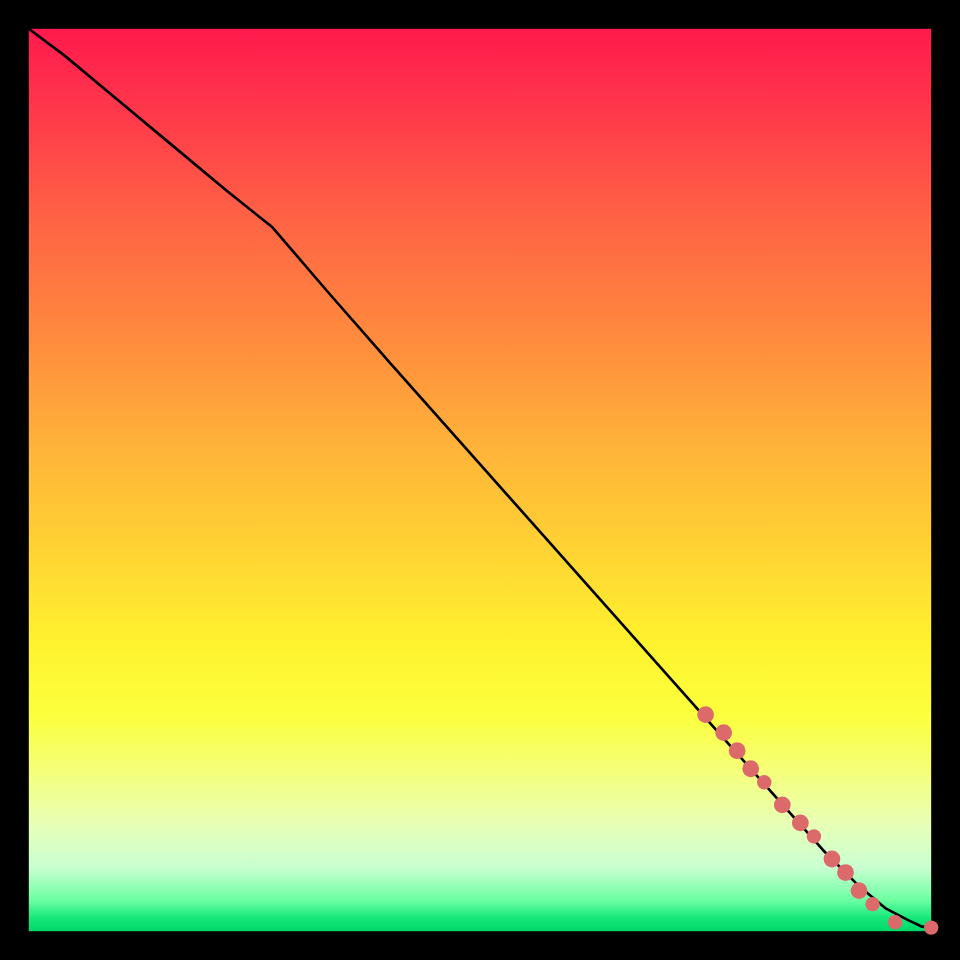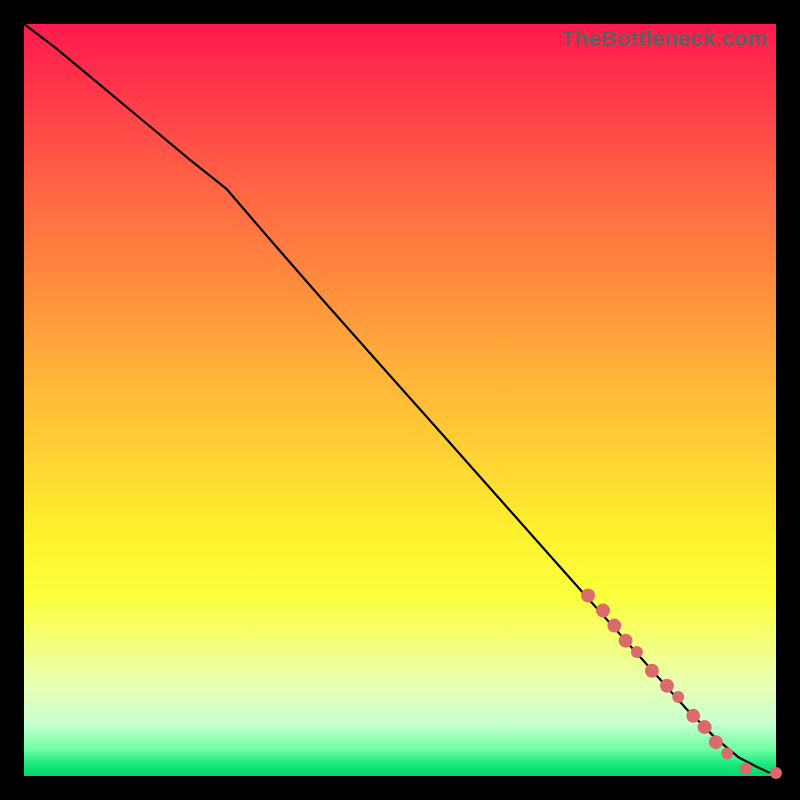--- a/index.html
+++ b/index.html
@@ -70,21 +70,20 @@
   .marker {
     fill: #dd6a6a;
     stroke: none;
   }
 </style>
 </head>
 <body>
 
 <div class="frame">
   <div class="plot">
-    <div class="watermark">TheBottleneck.com</div>
     <svg class="overlay" viewBox="0 0 752 752">
       <path class="curve" d="M0.00 0.00 L30.08 22.56 L75.20 60.16 L120.32 97.76 L165.44 135.36 L203.04 165.44 L248.16 218.08 L300.80 278.24 L360.96 345.92 L421.12 413.60 L481.28 481.28 L541.44 548.96 L601.60 616.64 L661.76 684.32 L691.84 714.40 L714.40 733.20 L733.20 742.98 L744.48 748.24 L752.00 748.99"></path>
       <g>
           <circle class="marker" cx="564.00" cy="571.52" r="7"></circle>
           <circle class="marker" cx="579.04" cy="586.56" r="7"></circle>
           <circle class="marker" cx="590.32" cy="601.60" r="7"></circle>
           <circle class="marker" cx="601.60" cy="616.64" r="7"></circle>
           <circle class="marker" cx="612.88" cy="627.92" r="6"></circle>
           <circle class="marker" cx="627.92" cy="646.72" r="7"></circle>
           <circle class="marker" cx="642.96" cy="661.76" r="7"></circle>

